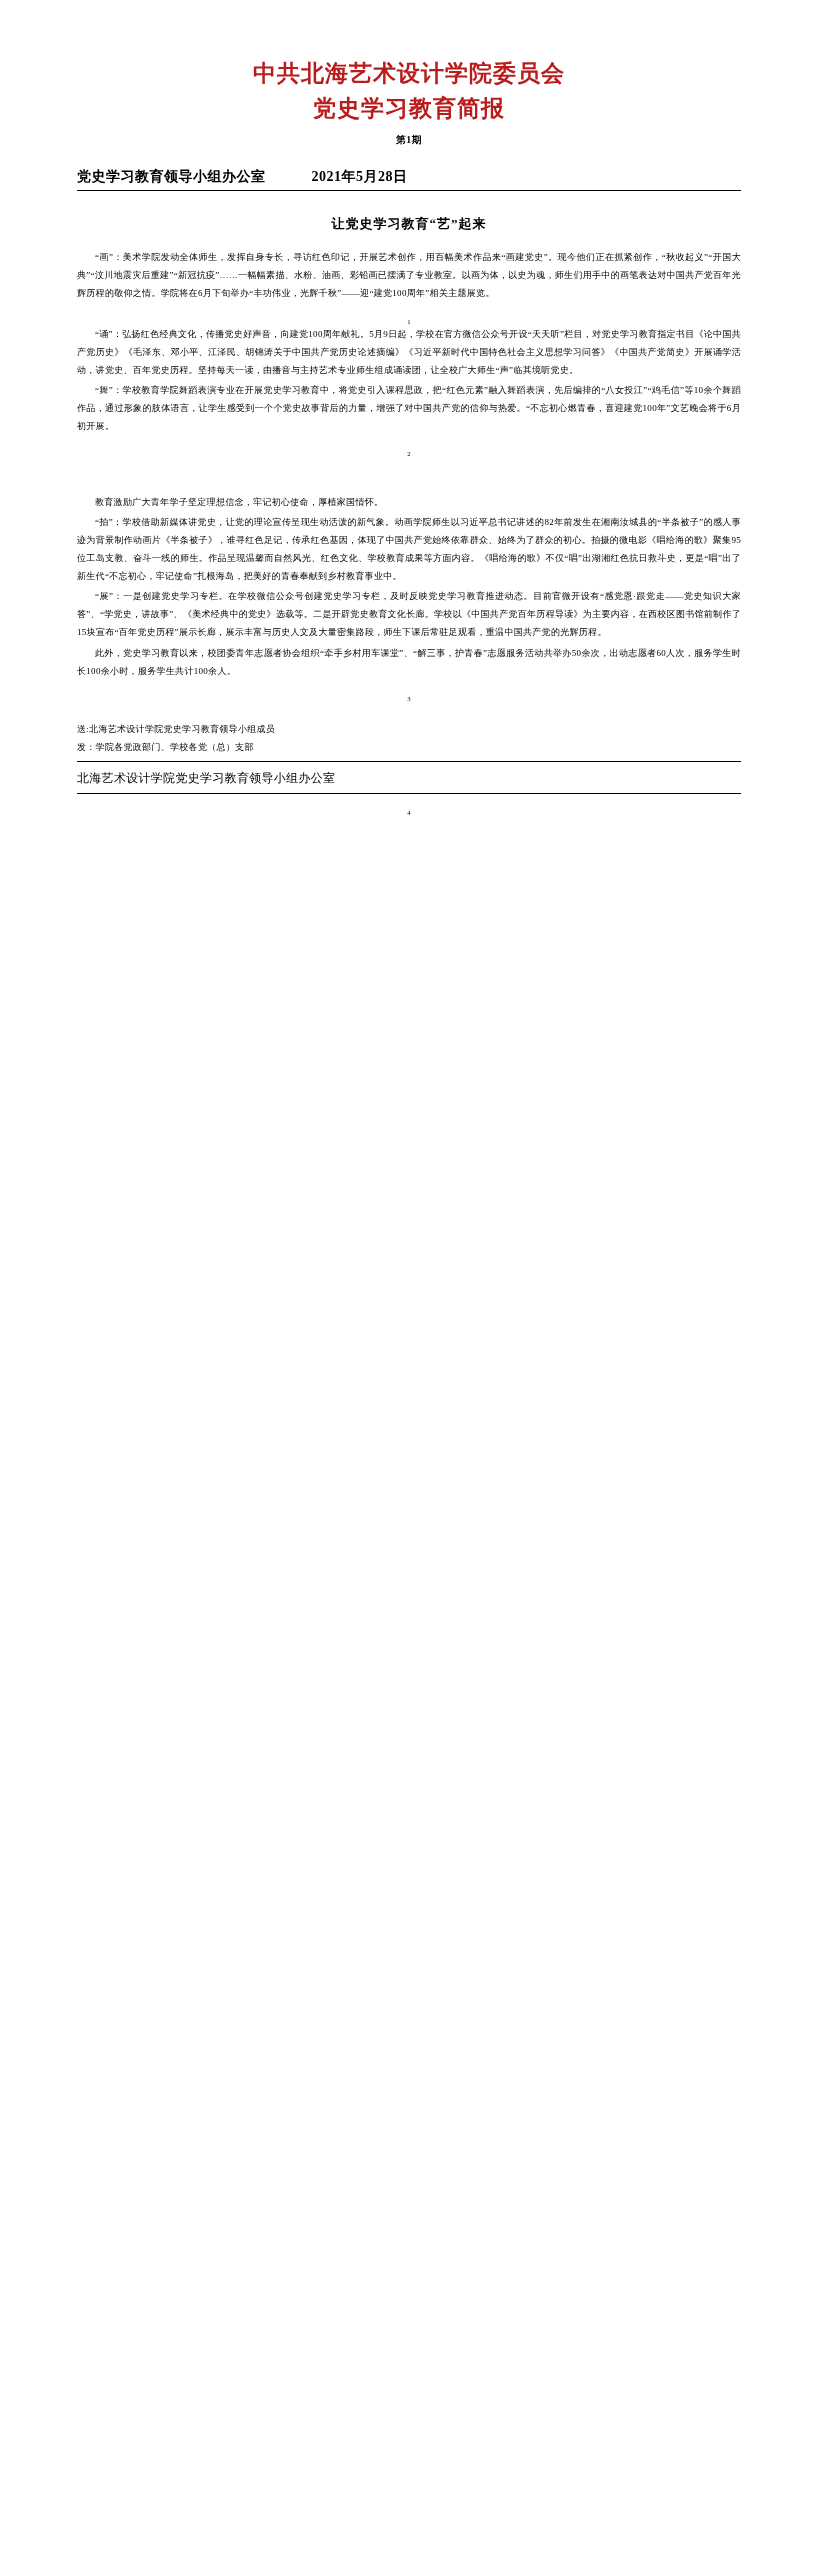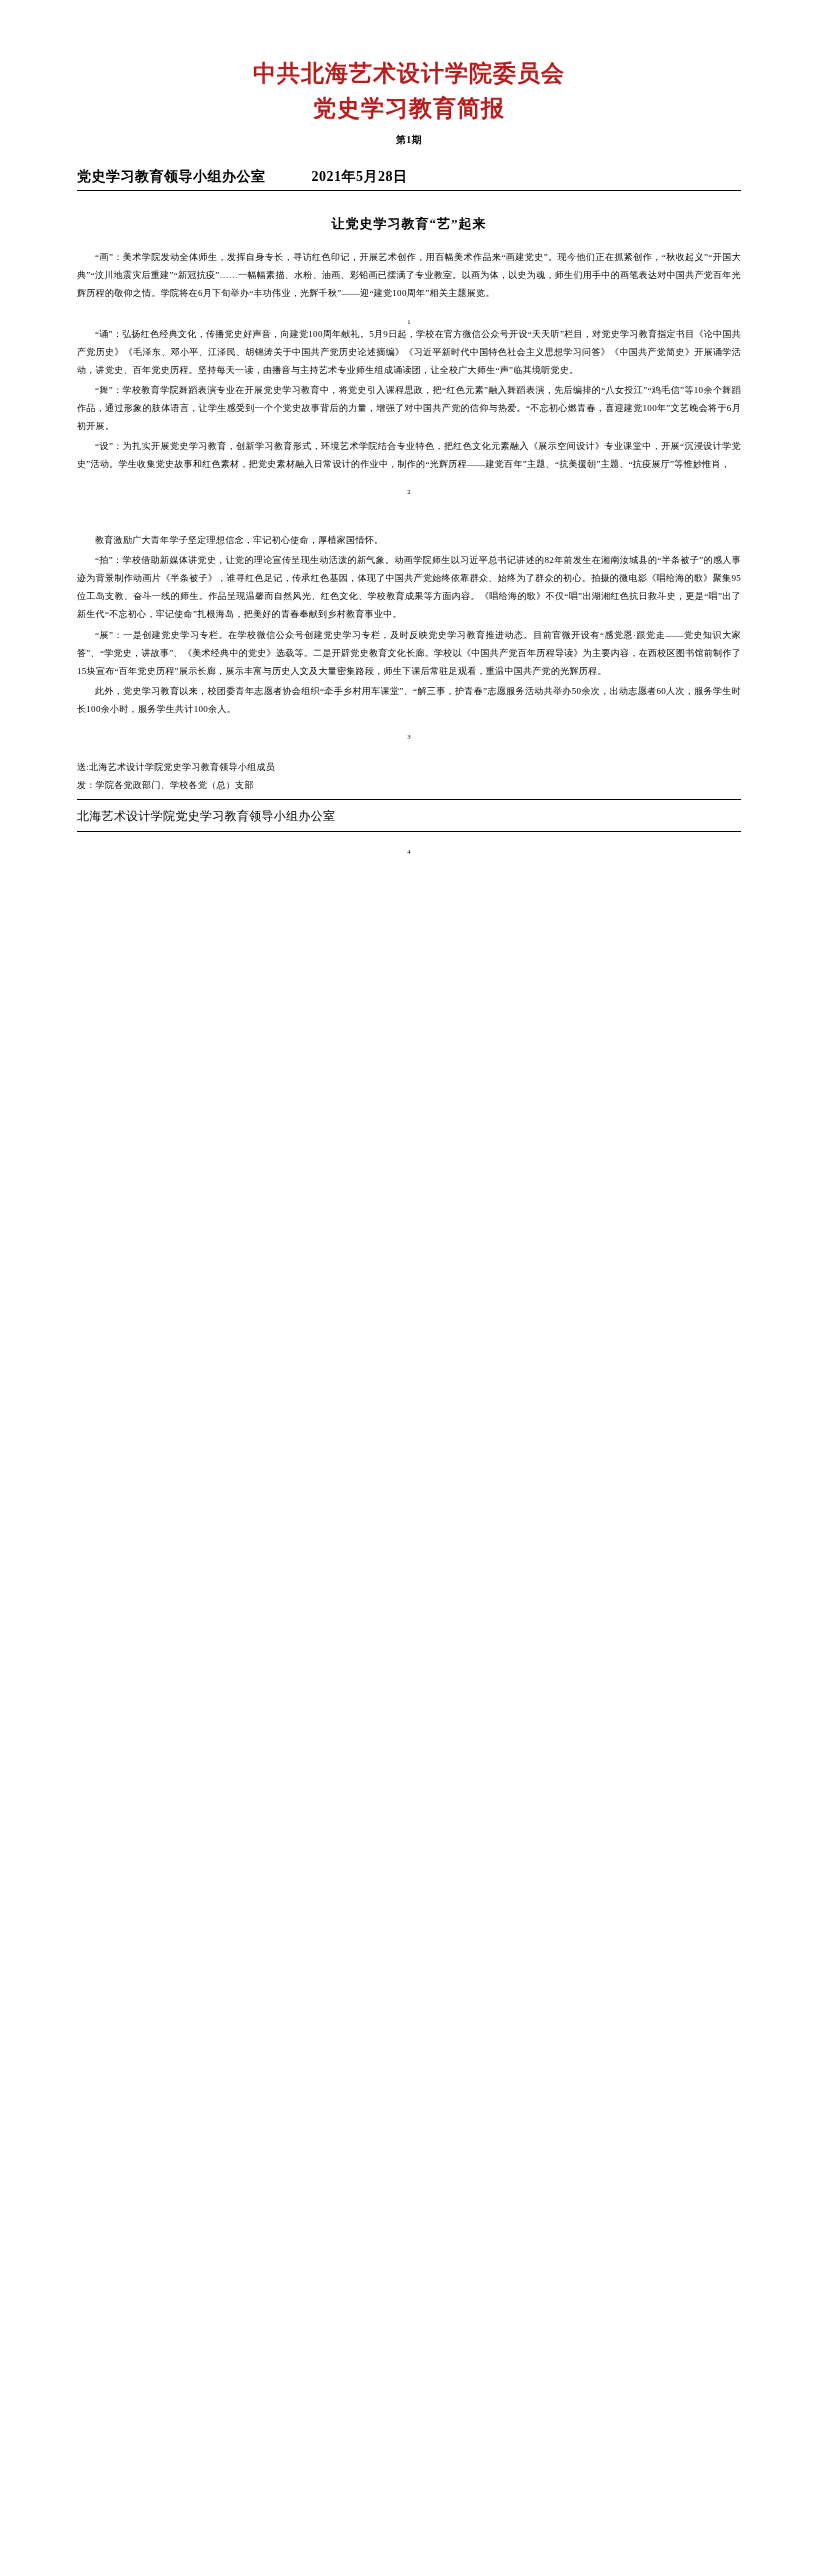--- a/index.html
+++ b/index.html
@@ -138,21 +138,20 @@
     <div class="rule"></div>
 
     <div class="doc-title">让党史学习教育“艺”起来</div>
 
     <p class="body">“画”：美术学院发动全体师生，发挥自身专长，寻访红色印记，开展艺术创作，用百幅美术作品来“画建党史”。现今他们正在抓紧创作，“秋收起义”“开国大典”“汶川地震灾后重建”“新冠抗疫”……一幅幅素描、水粉、油画、彩铅画已摆满了专业教室。以画为体，以史为魂，师生们用手中的画笔表达对中国共产党百年光辉历程的敬仰之情。学院将在6月下旬举办“丰功伟业，光辉千秋”——迎“建党100周年”相关主题展览。</p>
 
     <div class="pagenum">1</div>
 
     <p class="body">“诵”：弘扬红色经典文化，传播党史好声音，向建党100周年献礼。5月9日起，学校在官方微信公众号开设“天天听”栏目，对党史学习教育指定书目《论中国共产党历史》《毛泽东、邓小平、江泽民、胡锦涛关于中国共产党历史论述摘编》《习近平新时代中国特色社会主义思想学习问答》《中国共产党简史》开展诵学活动，讲党史、百年党史历程。坚持每天一读，由播音与主持艺术专业师生组成诵读团，让全校广大师生“声”临其境听党史。</p>
     <p class="body">“舞”：学校教育学院舞蹈表演专业在开展党史学习教育中，将党史引入课程思政，把“红色元素”融入舞蹈表演，先后编排的“八女投江”“鸡毛信”等10余个舞蹈作品，通过形象的肢体语言，让学生感受到一个个党史故事背后的力量，增强了对中国共产党的信仰与热爱。“不忘初心燃青春，喜迎建党100年”文艺晚会将于6月初开展。</p>
-    <p class="body">“设”：为扎实开展党史学习教育，创新学习教育形式，环境艺术学院结合专业特色，把红色文化元素融入《展示空间设计》专业课堂中，开展“沉浸设计学党史”活动。学生收集党史故事和红色素材，把党史素材融入日常设计的作业中，制作的“光辉历程——建党百年”主题、“抗美援朝”主题、“抗疫展厅”等惟妙惟肖，</p>
 
     <div class="pagenum">2</div>
     <div class="page-break-gap"></div>
 
     <p class="body">教育激励广大青年学子坚定理想信念，牢记初心使命，厚植家国情怀。</p>
     <p class="body">“拍”：学校借助新媒体讲党史，让党的理论宣传呈现生动活泼的新气象。动画学院师生以习近平总书记讲述的82年前发生在湘南汝城县的“半条被子”的感人事迹为背景制作动画片《半条被子》，谁寻红色足记，传承红色基因，体现了中国共产党始终依靠群众、始终为了群众的初心。拍摄的微电影《唱给海的歌》聚集95位工岛支教、奋斗一线的师生。作品呈现温馨而自然风光、红色文化、学校教育成果等方面内容。《唱给海的歌》不仅“唱”出湖湘红色抗日救斗史，更是“唱”出了新生代“不忘初心，牢记使命”扎根海岛，把美好的青春奉献到乡村教育事业中。</p>
     <p class="body">“展”：一是创建党史学习专栏。在学校微信公众号创建党史学习专栏，及时反映党史学习教育推进动态。目前官微开设有“感党恩·跟党走——党史知识大家答”、“学党史，讲故事”、《美术经典中的党史》选载等。二是开辟党史教育文化长廊。学校以《中国共产党百年历程导读》为主要内容，在西校区图书馆前制作了15块宣布“百年党史历程”展示长廊，展示丰富与历史人文及大量密集路段，师生下课后常驻足观看，重温中国共产党的光辉历程。</p>
     <p class="body">此外，党史学习教育以来，校团委青年志愿者协会组织“牵手乡村用车课堂”、“解三事，护青春”志愿服务活动共举办50余次，出动志愿者60人次，服务学生时长100余小时，服务学生共计100余人。</p>
 
     <div class="pagenum">3</div>

